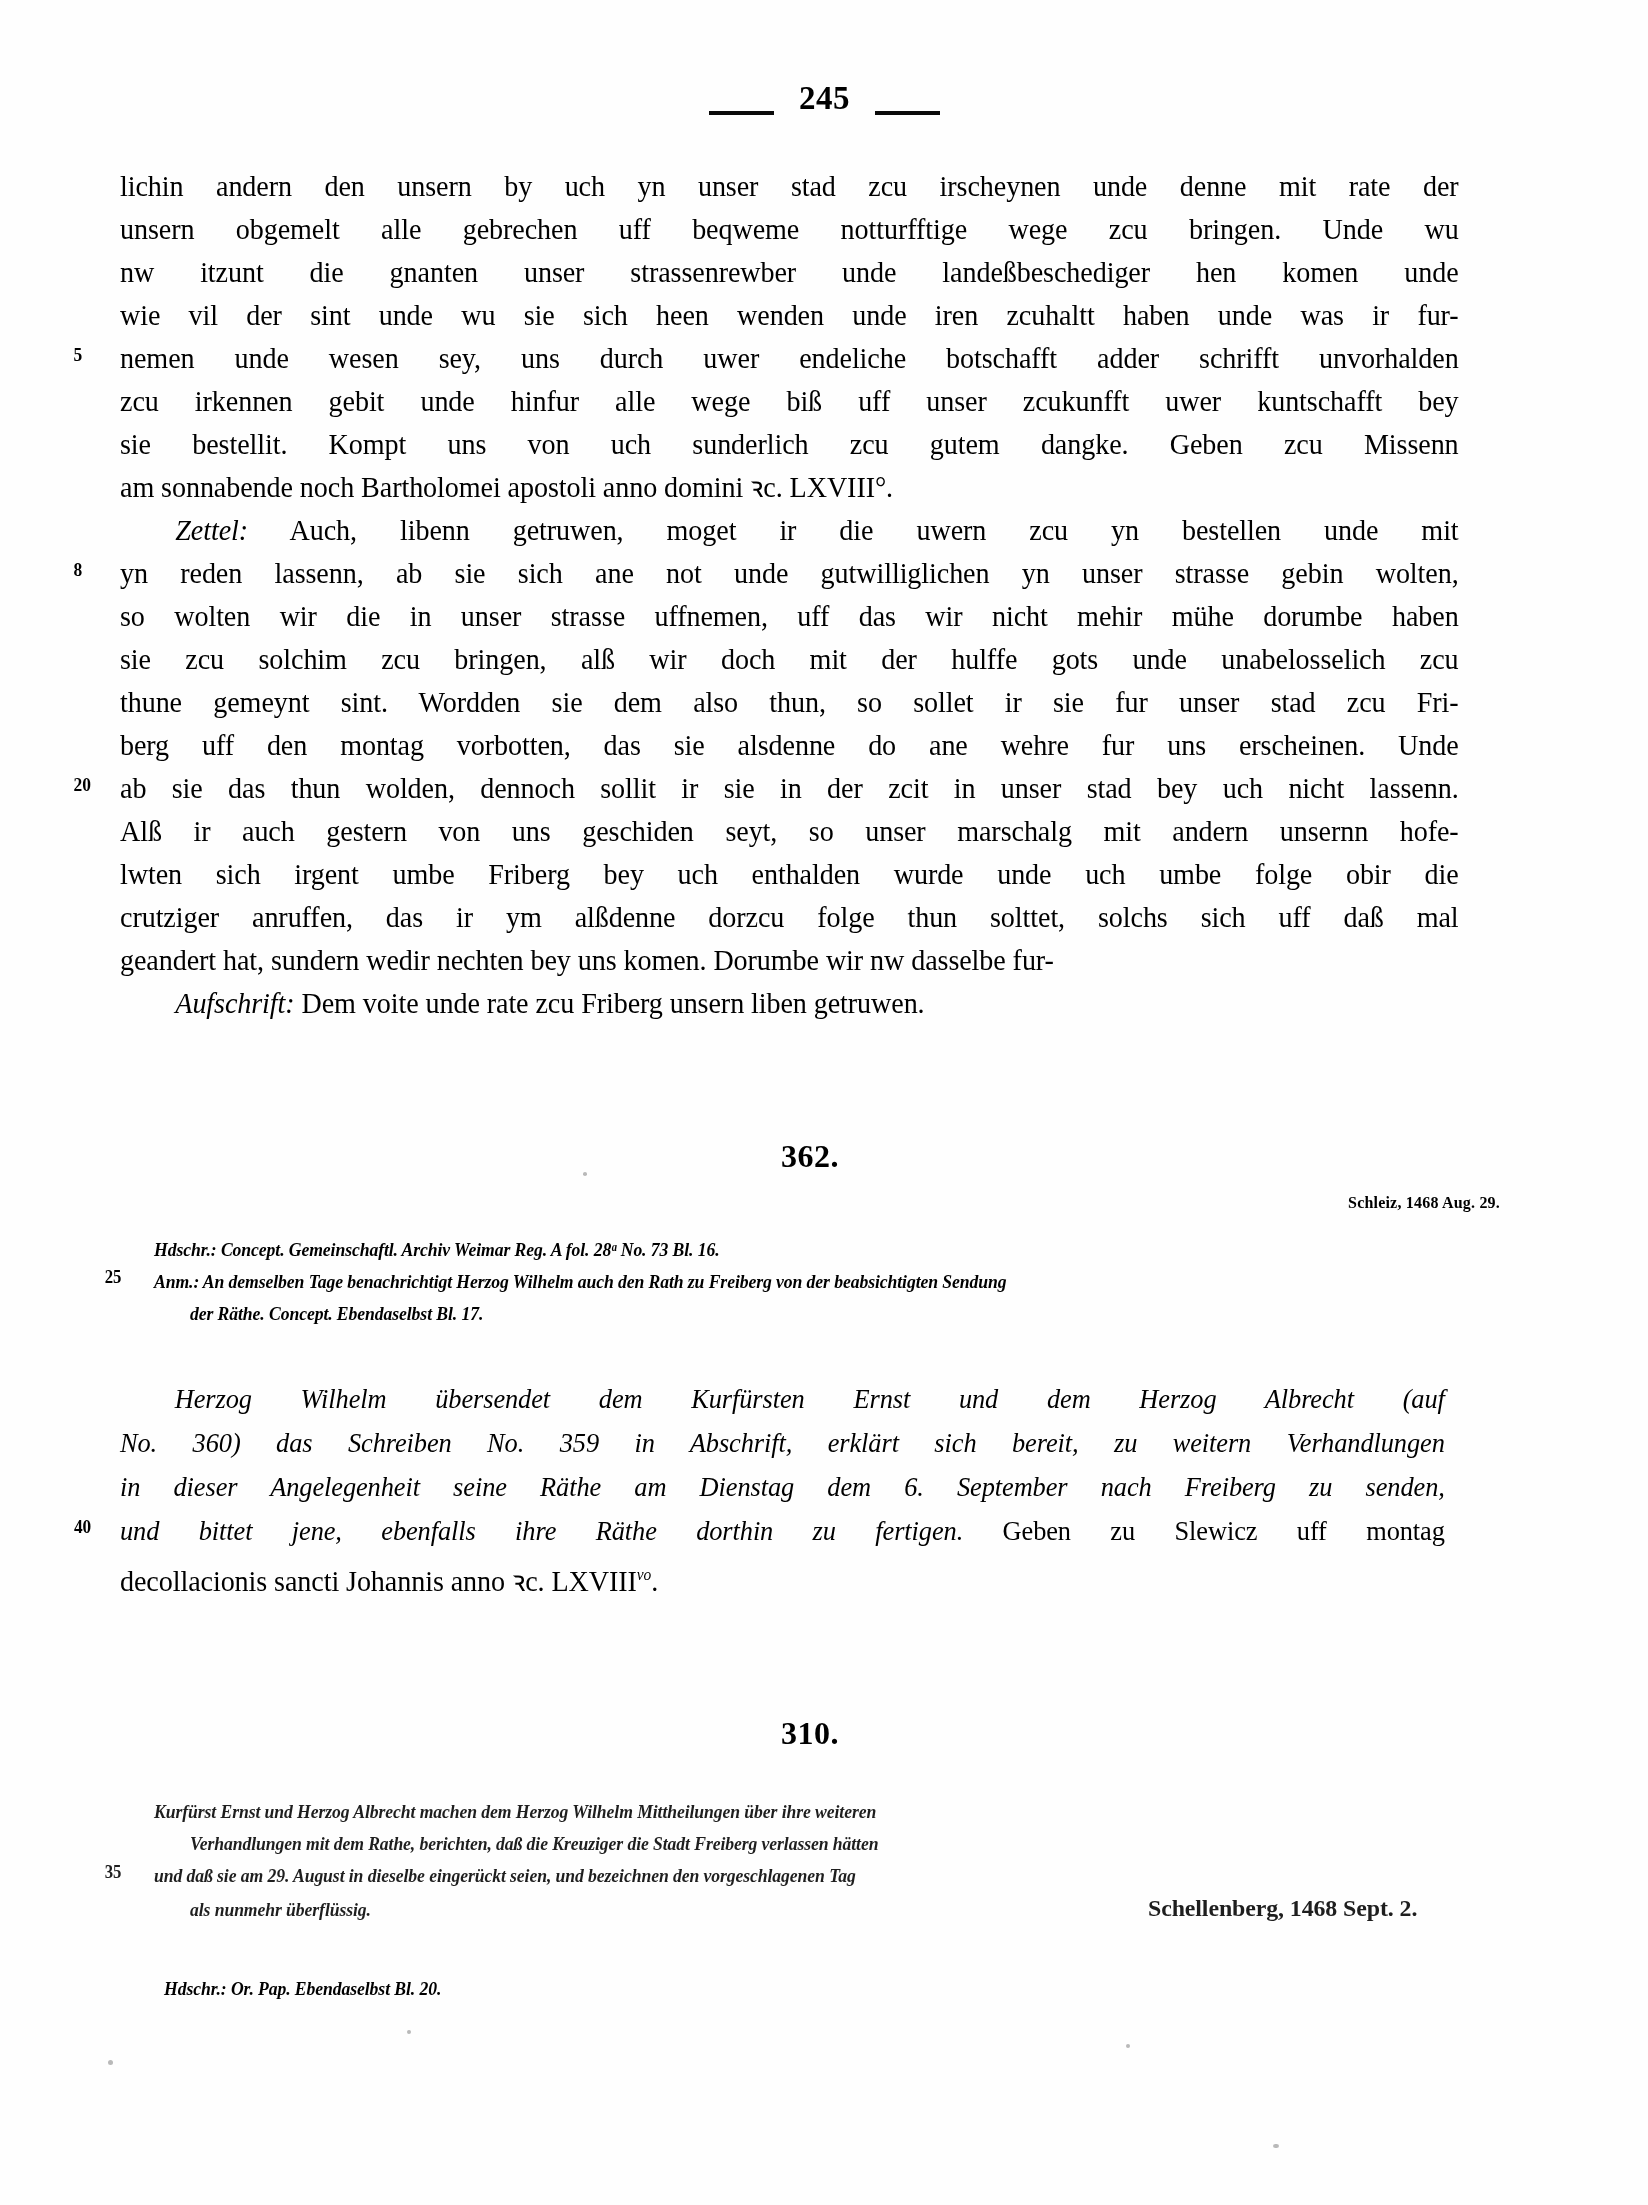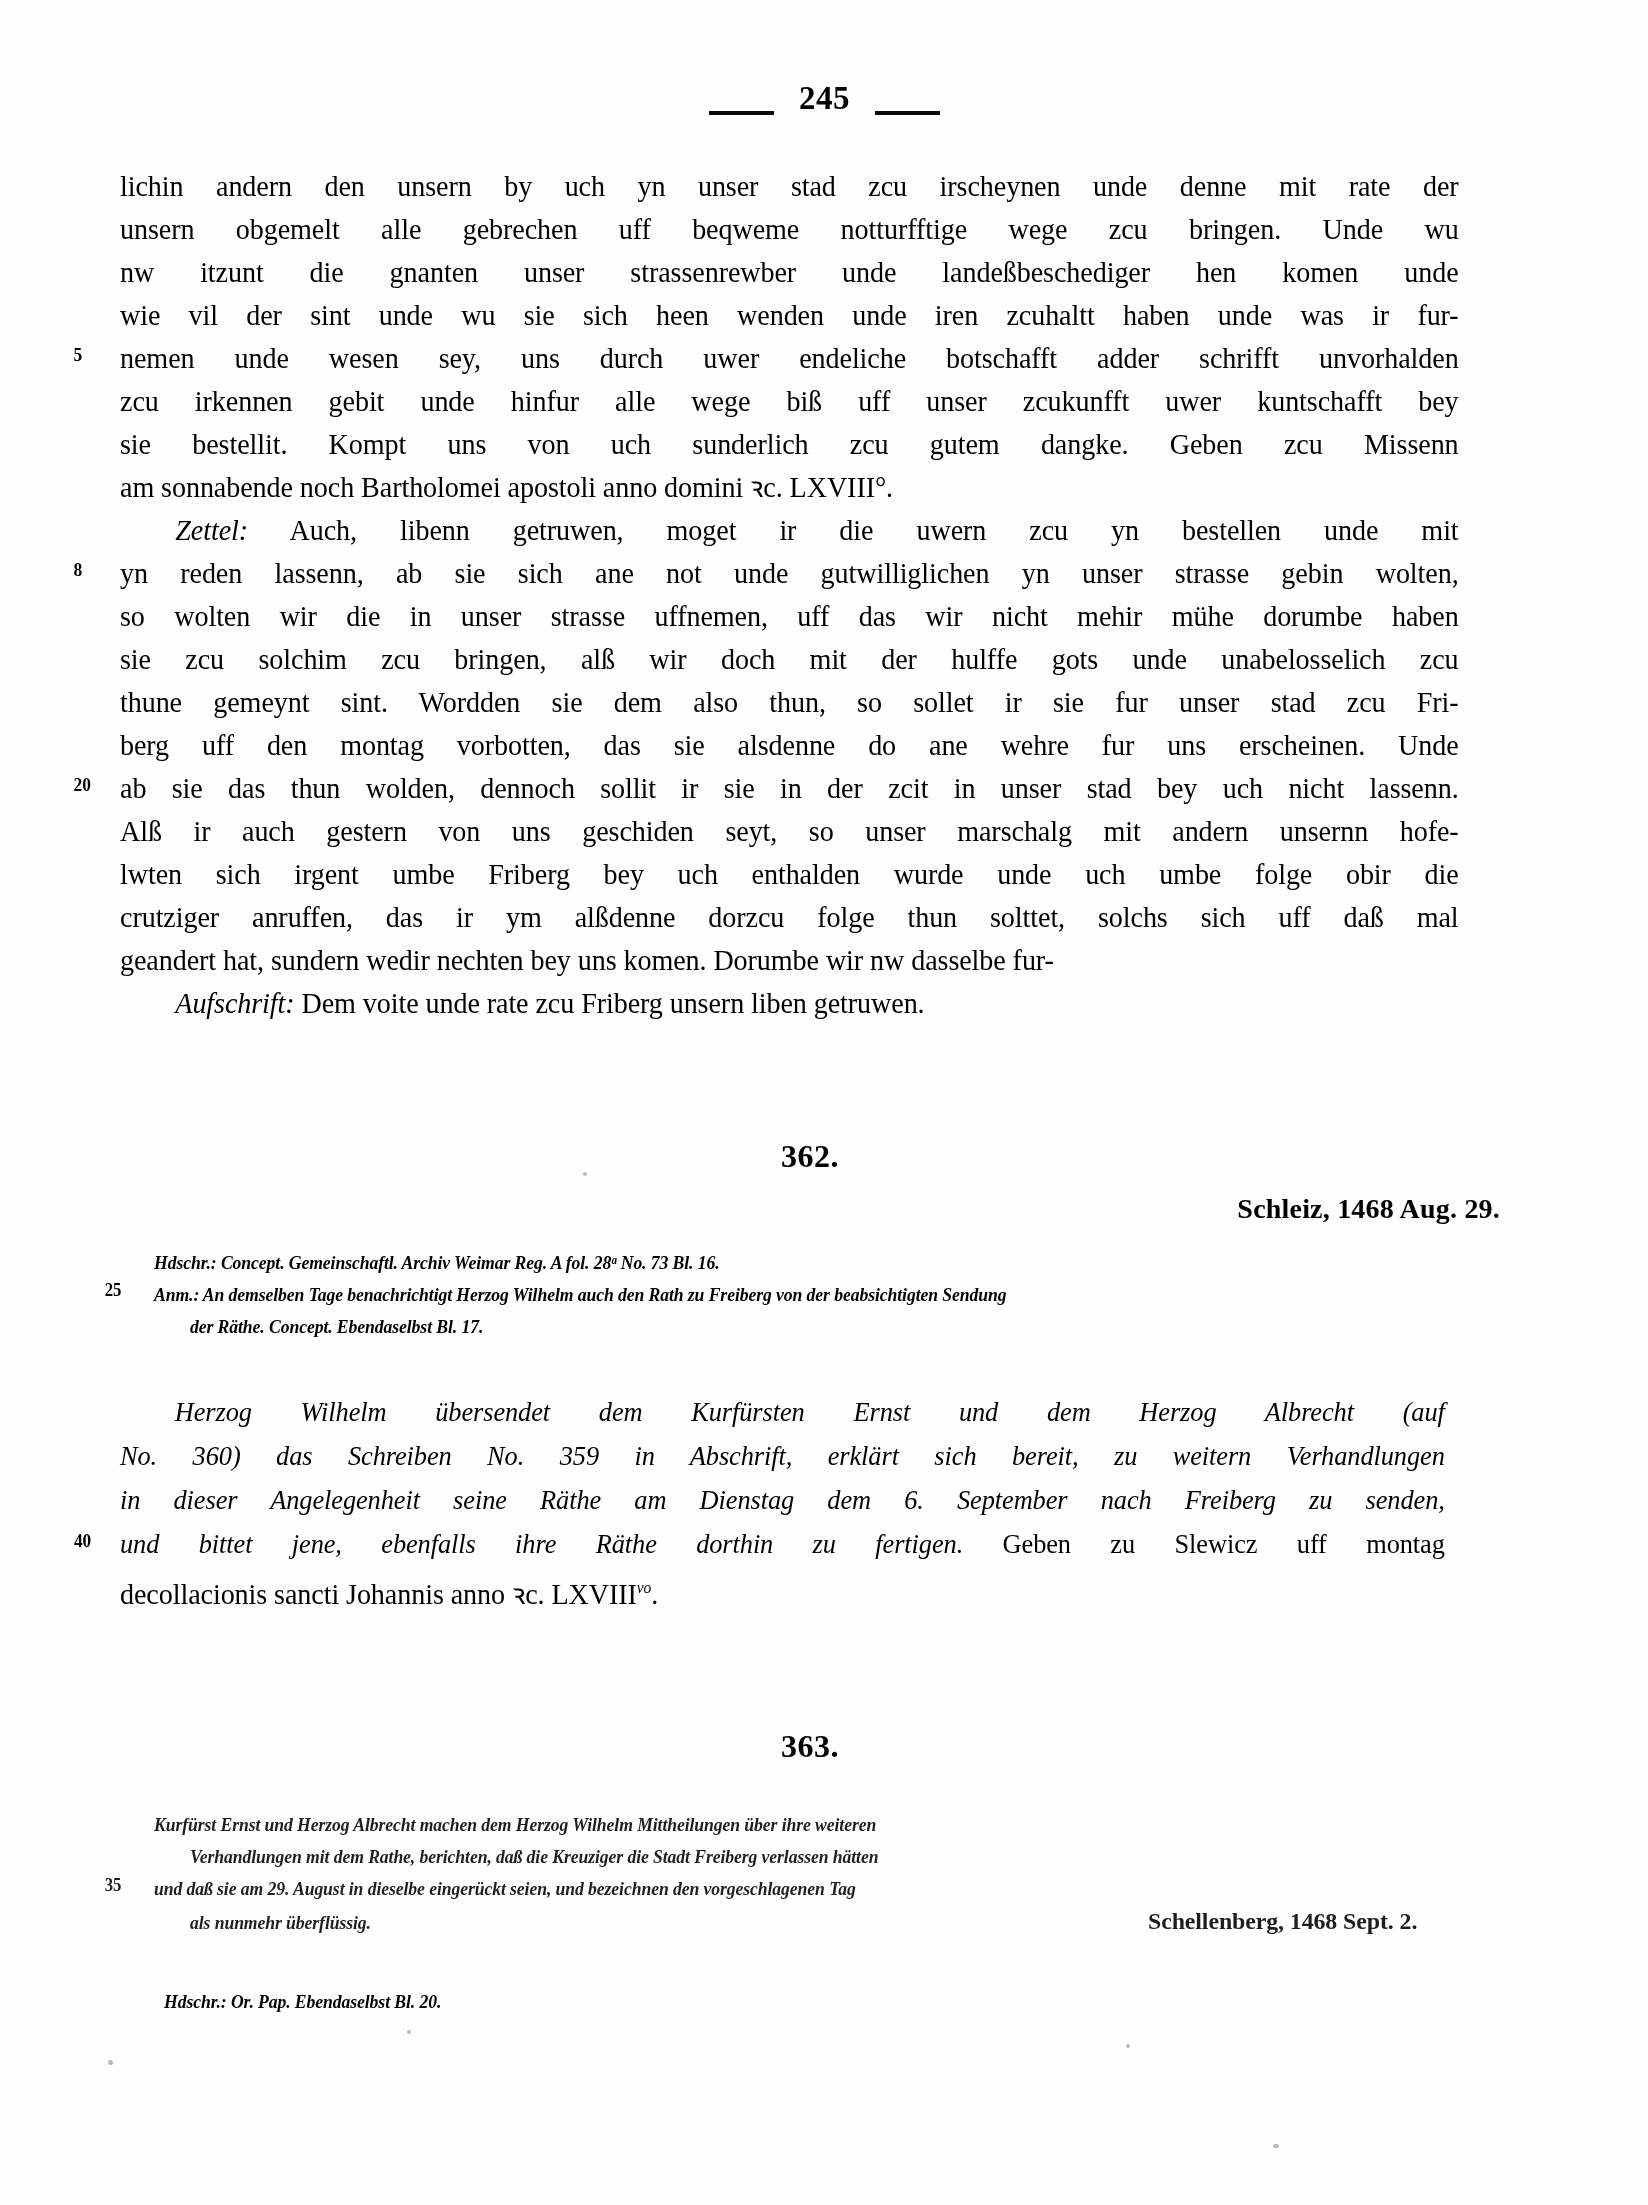--- a/index.html
+++ b/index.html
@@ -96,21 +96,21 @@
     text-align: center;
     font-size: 32px;
     font-weight: 700;
     letter-spacing: 0.5px;
     line-height: 1;
   }
 
   
   .dateline {
     text-align: right;
-    font-size: 28px;
+    font-size: 16px;
     font-weight: 700;
     letter-spacing: 0.2px;
     line-height: 1.1;
   }
 
   
   .note {
     position: relative;
     font-style: italic;
     font-weight: 700;
@@ -300,21 +300,21 @@
         <span class="up">Geben zu Slewicz uff montag</span>
       </div>
       <div class="tline lastline">
         <span>decollacionis sancti Johannis anno ꝛc. LXVIII</span><span class="sup">vo</span><span>.</span>
       </div>
     </div>
 
     <div class="spacer-xl"></div>
 
     <div>
-      <div class="section-no">363.</div>
+      <div class="section-no">310.</div>
       <div class="spacer-md"></div>
 
       <div class="note faded" style="margin-left:34px;">
         <span class="lnum"></span>
         <span>Kurfürst Ernst und Herzog Albrecht machen dem Herzog Wilhelm Mittheilungen über ihre weiteren</span>
       </div>
       <div class="note faded" style="margin-left:70px;">
         <span>Verhandlungen mit dem Rathe, berichten, daß die Kreuziger die Stadt Freiberg verlassen hätten</span>
       </div>
       <div class="note faded" style="margin-left:34px;">

